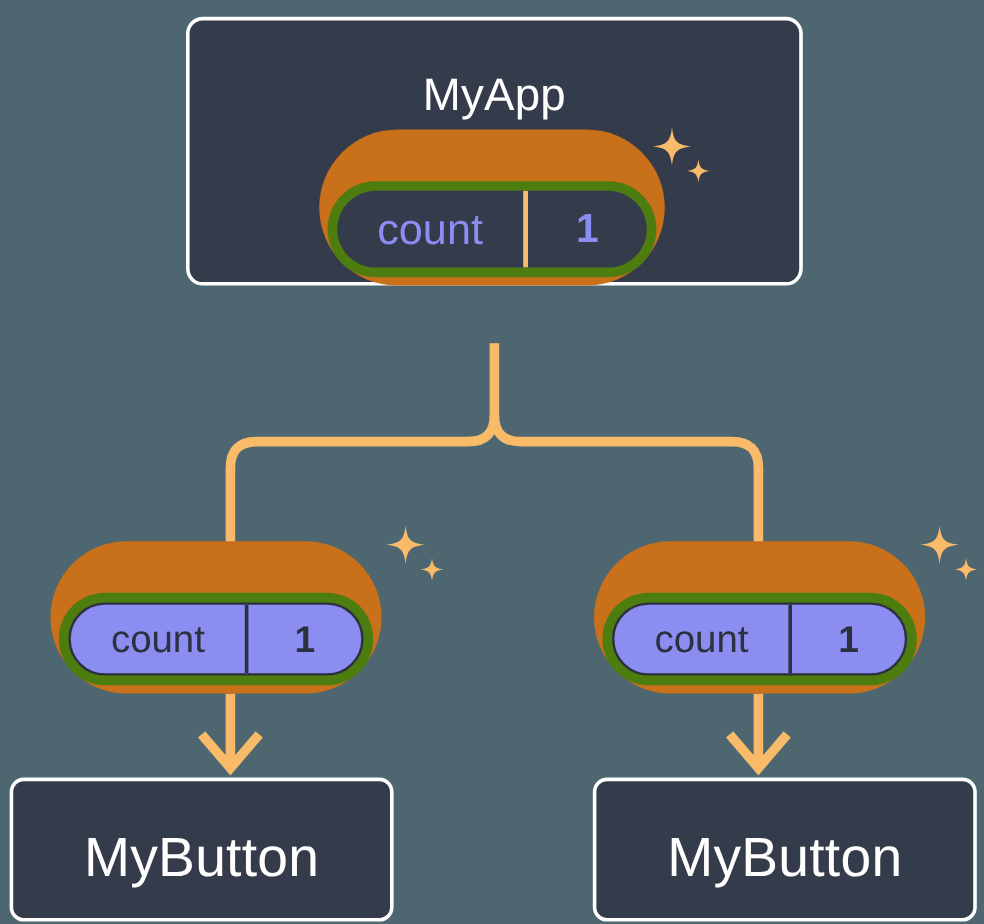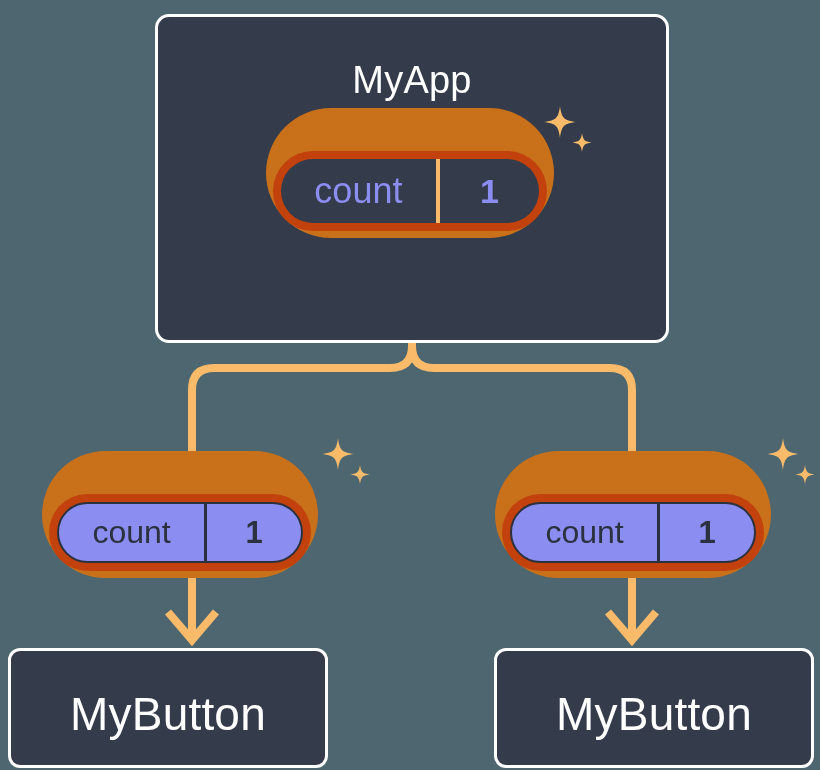--- a/index.html
+++ b/index.html
@@ -38,41 +38,41 @@
     position: absolute;
     left: 0;
     width: 100%;
     text-align: center;
     color: #ffffff;
     font-size: 38px;
     font-weight: 400;
     letter-spacing: .2px;
     white-space: nowrap;
   }
-  #card-myapp { left: 155px; top: 14px; width: 514px; height: 329px; }
+  #card-myapp { left: 155px; top: 14px; width: 514px; height: 224px; }
   #card-myapp .card-title { top: 42px; }
 
   #card-button-left  { left: 8px;   top: 648px; width: 320px; height: 120px; border-radius: 12px; }
   #card-button-right { left: 494px; top: 648px; width: 320px; height: 120px; border-radius: 12px; }
   .btn-title { top: 36px; font-size: 46px; }
 
   
   .pill {
     position: absolute;
     box-sizing: border-box;
     border-radius: 999px;
     background: #c8701a;            
     padding: 7px;
     display: flex;
   }
   .pill-mid {
     flex: 1;
     box-sizing: border-box;
     border-radius: 999px;
-    background: #c2410c;            
+    background: #4d7c0f;            
     padding: 8px;
     display: flex;
     margin-top: 36px;
   }
   .pill-inner {
     flex: 1;
     box-sizing: border-box;
     border-radius: 999px;
     display: flex;
     align-items: stretch;

